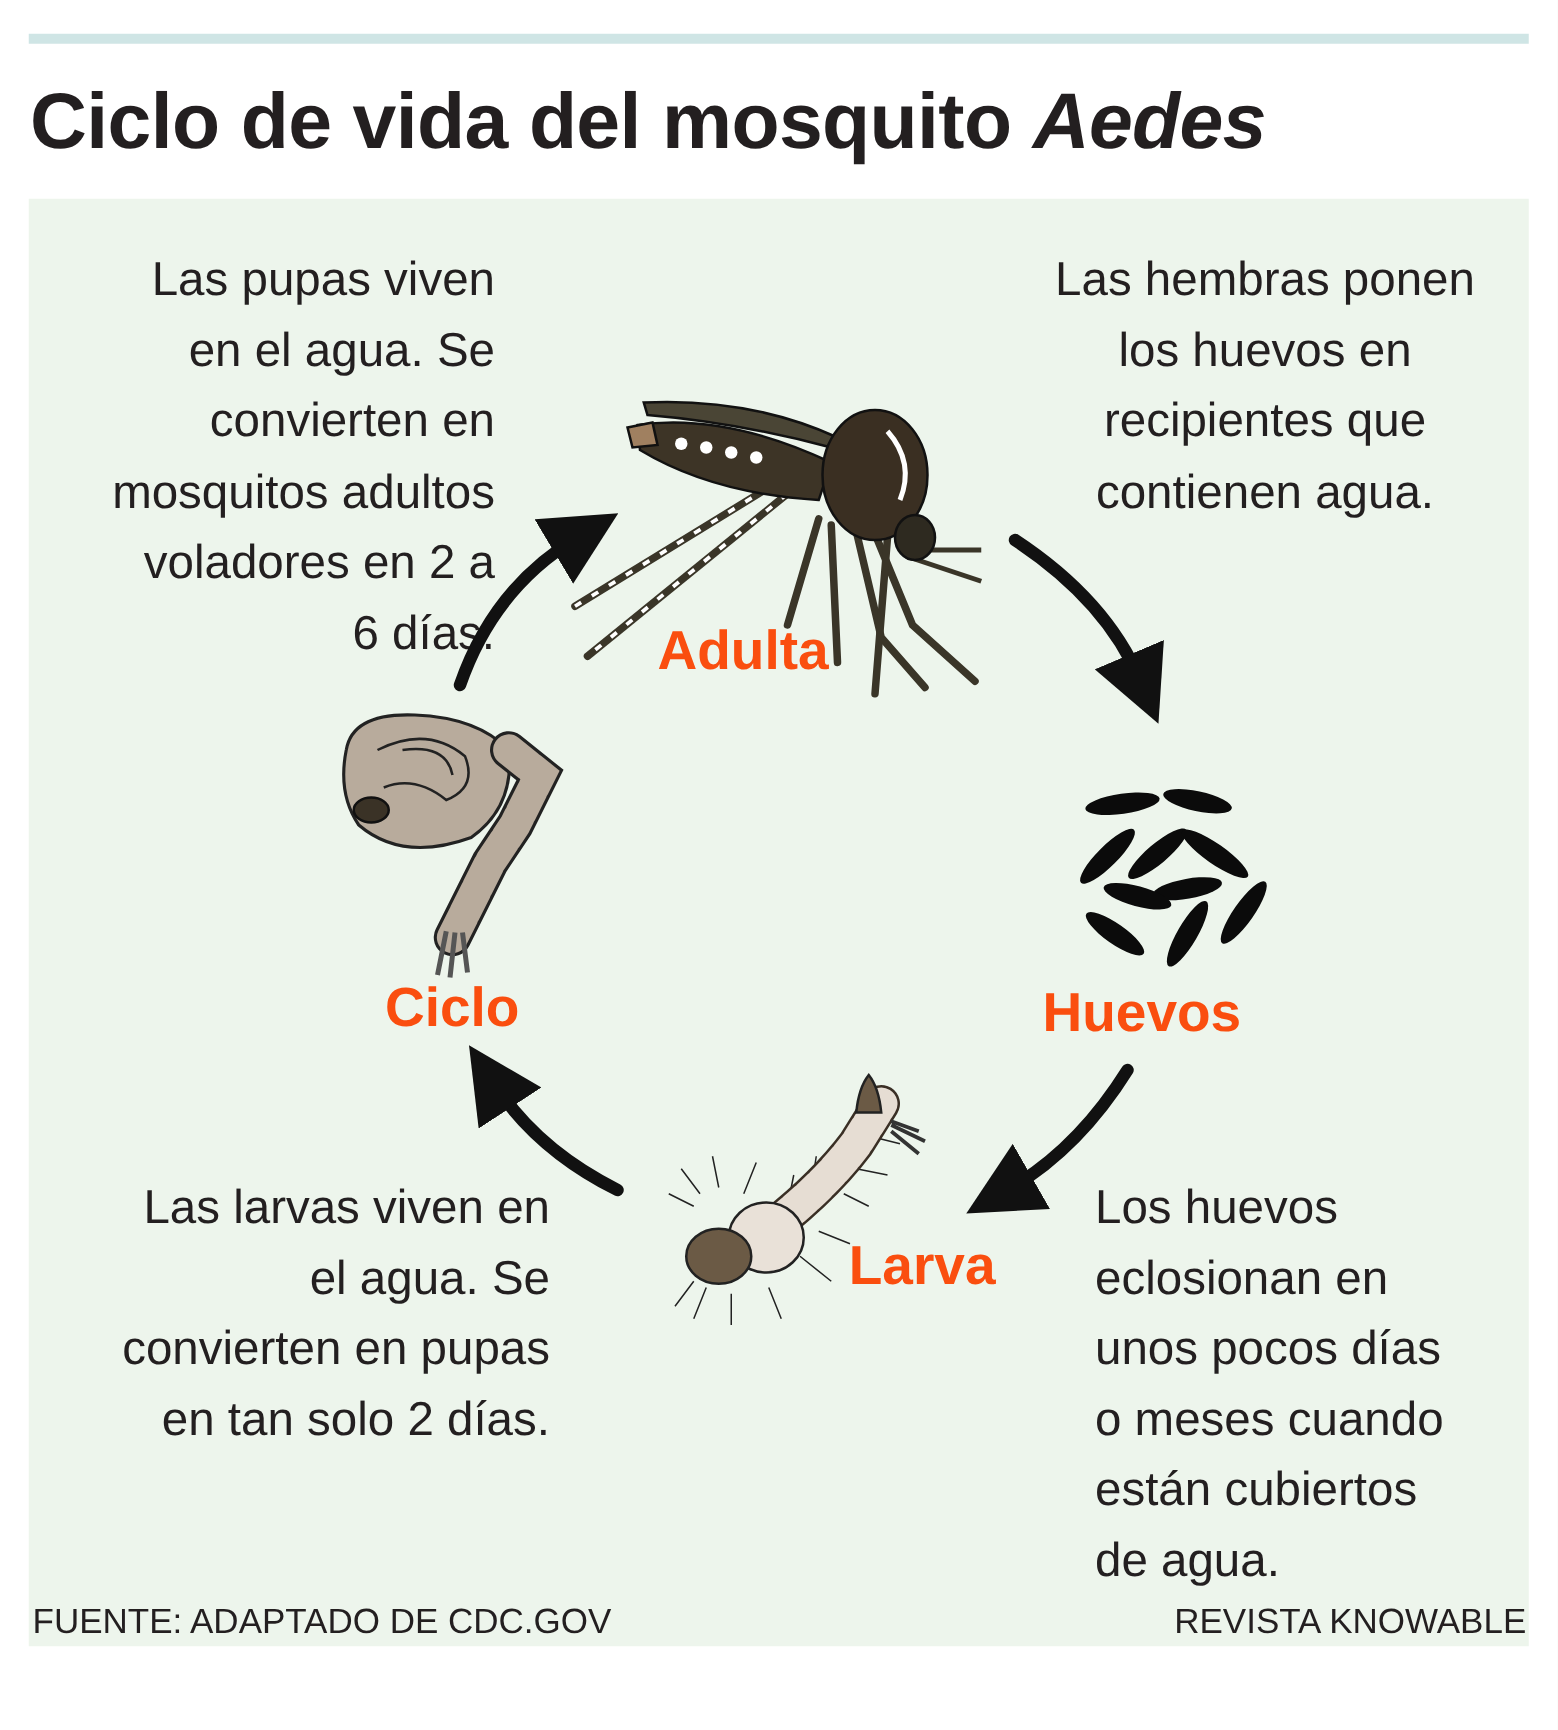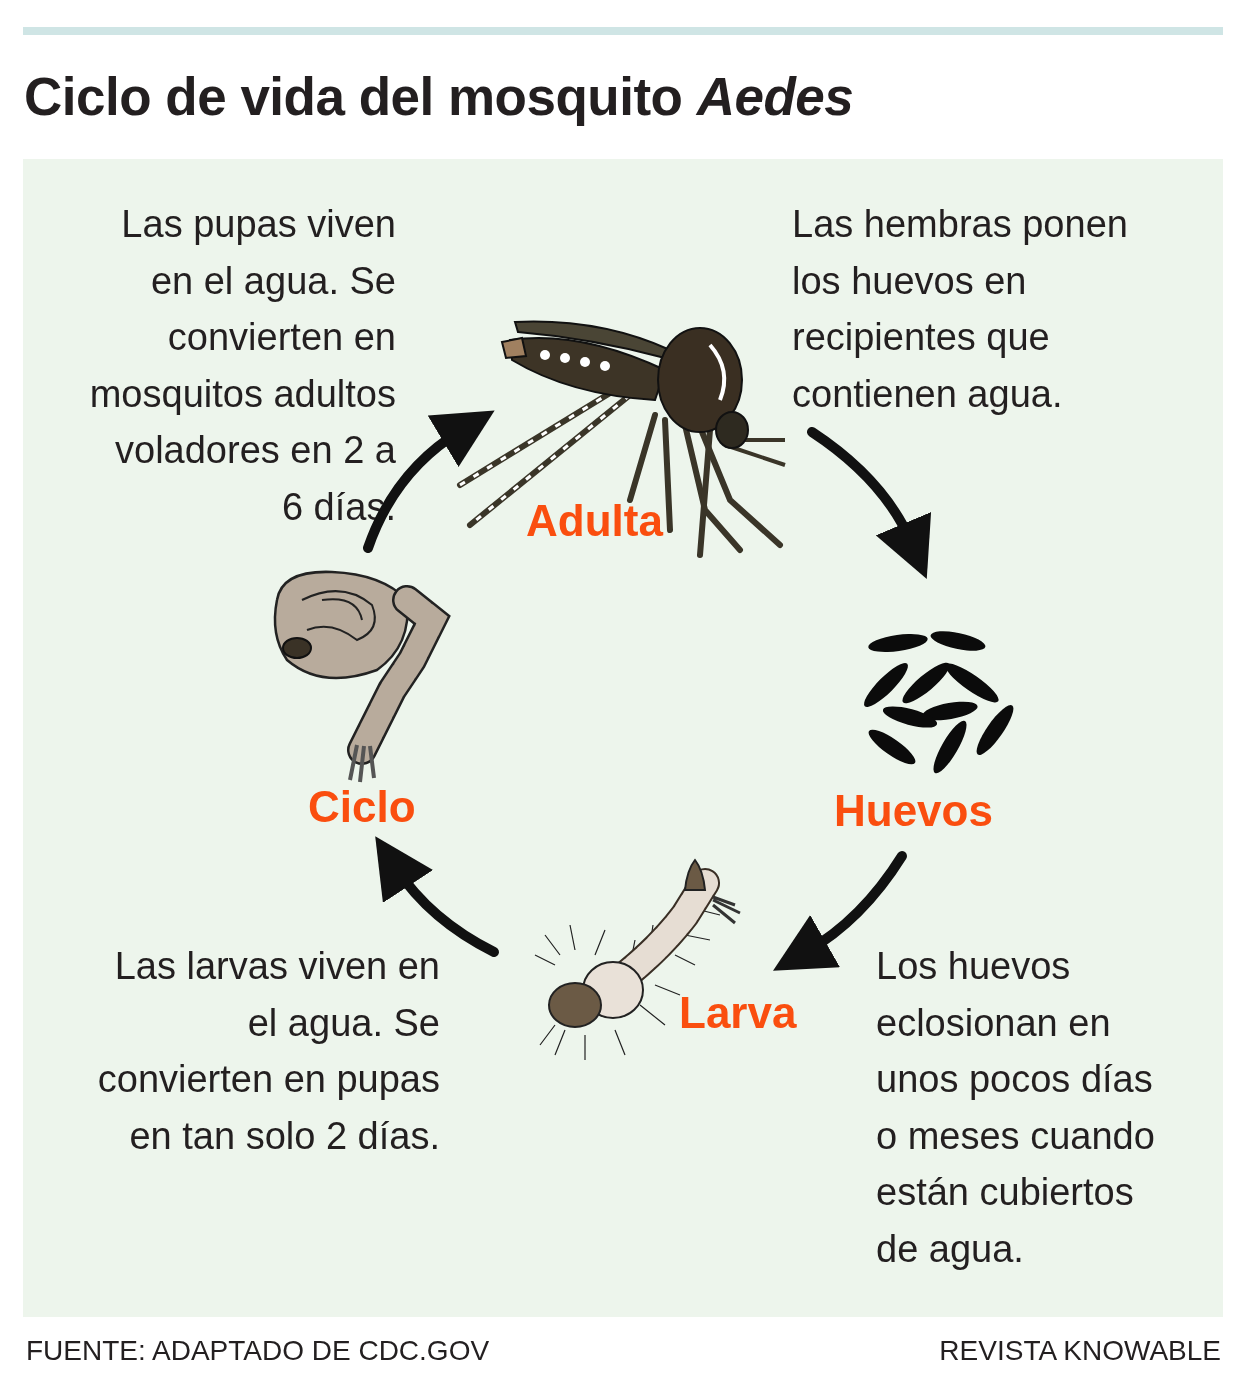--- a/index.html
+++ b/index.html
@@ -1,44 +1,44 @@
 <!DOCTYPE html>
 <html><head>
 <meta charset="utf-8">
 <style>
   * { margin:0; padding:0; box-sizing:border-box; }
   html, body { width:1246px; height:1384px; background:#ffffff; overflow:hidden; }
   body { position:relative; font-family:"Liberation Sans", "DejaVu Sans", sans-serif; color:#231f20; }
   .topbar { position:absolute; left:23px; top:27px; width:1200px; height:8px; background:#cfe5e5; }
-  .title { position:absolute; left:24px; top:62px; font-size:53px; font-weight:bold; letter-spacing:-0.5px; color:#231f20; line-height:70px; white-space:nowrap; }
+  .title { position:absolute; left:24px; top:62px; font-size:63px; font-weight:bold; letter-spacing:-0.5px; color:#231f20; line-height:70px; white-space:nowrap; }
   .title .em { font-style:italic; }
   .panel { position:absolute; left:23px; top:159px; width:1200px; height:1158px; background:#edf5ec; }
   .para { position:absolute; font-size:38px; line-height:56.5px; color:#231f20; white-space:pre-line; }
   .para.right { text-align:right; }
   .para.left { text-align:left; }
   .stage { position:absolute; font-size:44px; font-weight:bold; color:#fa4e0f; white-space:nowrap; }
   svg.abs { position:absolute; overflow:visible; }
-  .footer { position:absolute; top:1335px; font-size:28px; color:#231f20; letter-spacing:0px; white-space:nowrap; }
+  .footer { position:absolute; top:1281px; font-size:28px; color:#231f20; letter-spacing:0px; white-space:nowrap; }
 </style>
 </head>
 <body>
 
 <div class="topbar"></div>
 
 <h1 class="title"><span>Ciclo de vida del mosquito </span><span class="em">Aedes</span></h1>
 
 <div class="panel"></div>
 
 <div class="para right" style="left:30px; top:196px; width:366px;">Las pupas viven
 en el agua. Se
 convierten en
 mosquitos adultos
 voladores en 2 a 
 6 días.</div>
-<div class="para left" style="left:792px; top:196px; width:400px;">Las hembras ponen
+<div class="para left" style="left:812px; top:196px; width:400px;text-align:center;">Las hembras ponen
 los huevos en
 recipientes que
 contienen agua.</div>
 <div class="para left" style="left:876px; top:938px; width:340px;">Los huevos
 eclosionan en
 unos pocos días
 o meses cuando
 están cubiertos
 de agua.</div>
 <div class="para right" style="left:30px; top:938px; width:410px;">Las larvas viven en

